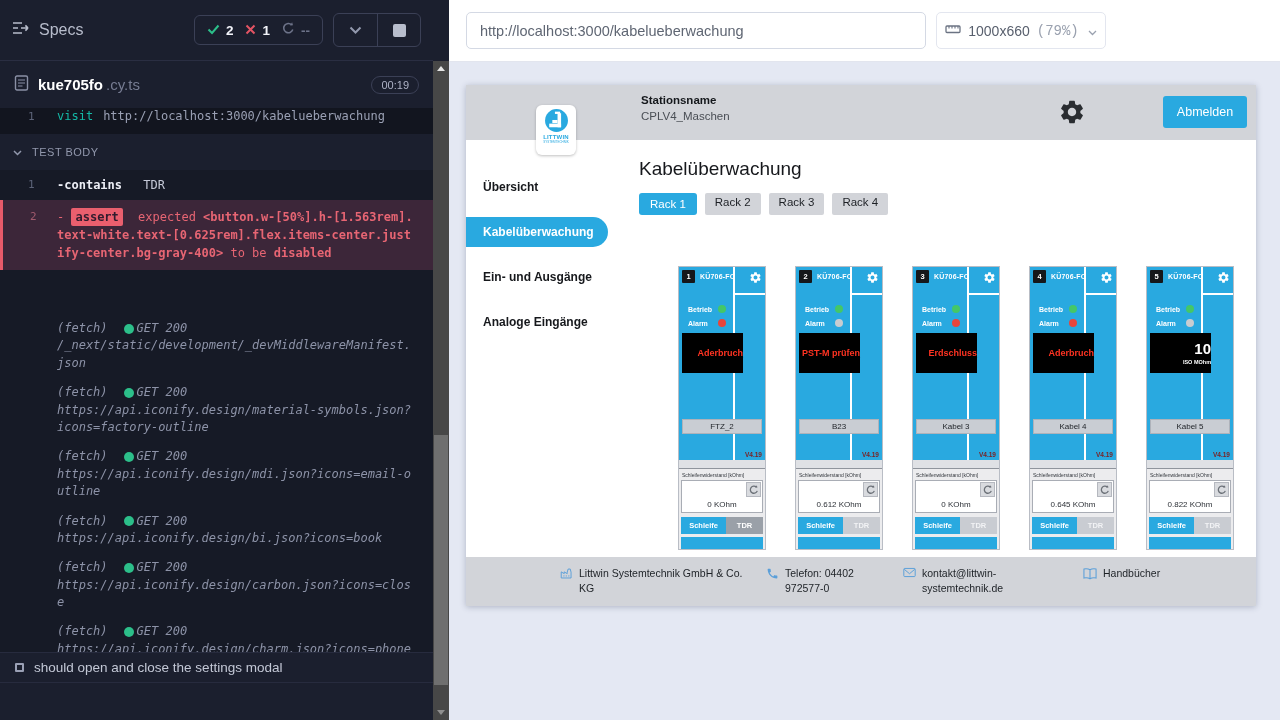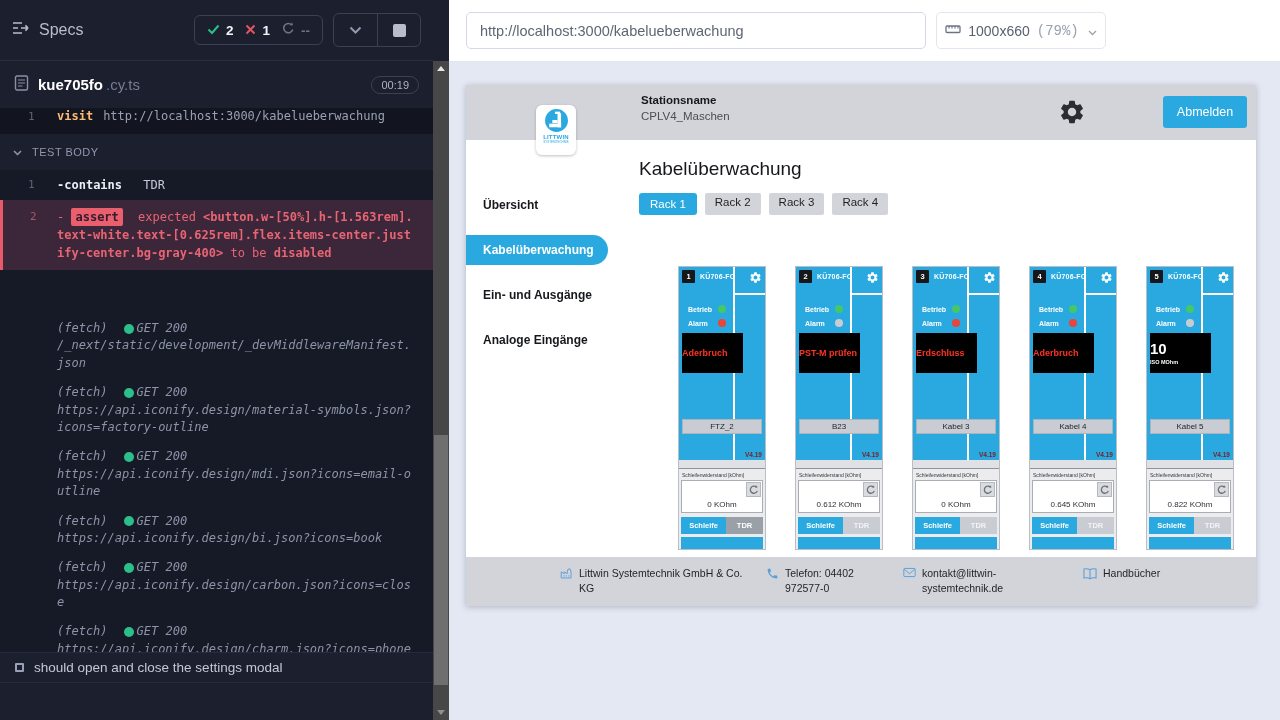--- a/index.html
+++ b/index.html
@@ -28,21 +28,21 @@
   .spec-name { font-size:15px; font-weight:700; color:#fff; }
   .spec-ext { font-size:15px; color:#767c92; margin-left:-6px; }
   .spec-time { margin-left:auto; border:1px solid #3b4056; border-radius:11px;
                padding:2px 9px; font-size:11px; color:#aeb3c6; }
 
   .visit-clip { height:26px; overflow:hidden; background:#12151f; }
   .visit-row { position:relative; margin-top:-7px; padding:8px 16px 6px 57px;
                font-family:"DejaVu Sans Mono", monospace; font-size:12px; }
   .row-num { position:absolute; left:28px; top:7px; font-size:11px; color:#5c6378; }
   .visit-row .row-num { top:9px; }
-  .visit-cmd { font-weight:700; color:#fdba74; margin-right:10px;margin-top:36px; }
+  .visit-cmd { font-weight:400; color:#14b8a6; margin-right:10px;margin-top:36px; }
   .visit-url { color:#9aa0b4; }
 
   .section-header { height:36px; display:flex; align-items:center; gap:10px; padding:0 13px;
                     font-size:11px; letter-spacing:.5px; color:#9298ad; cursor:pointer; }
   .sec-chev { color:#9298ad; }
 
   .cmd-rows { background:#161a26; height:482px; overflow:hidden;
               font-family:"DejaVu Sans Mono", monospace; font-size:12px; }
   .cmd-row { position:relative; padding:6px 16px 6px 57px; line-height:1.5; cursor:pointer; }
   .contains-name { font-weight:700; color:#eceef5; }
@@ -105,21 +105,21 @@
   .station { position:absolute; left:175px; top:9px; }
   .station-label { font-size:11.5px; font-weight:700; color:#15181c; }
   .station-name { font-size:11.5px; color:#4a4e55; margin-top:4px; }
   .aut-gear { position:absolute; left:592px; top:13px; width:28px; height:28px;
               color:#2a2d31; cursor:pointer; }
   .logout-btn { position:absolute; right:9px; top:11px; width:84px; height:32px; background:#29a9e0;
                 color:#fff; font-size:12.5px; border:none; border-radius:3px; cursor:pointer;
                 font-family:"Liberation Sans", sans-serif; }
 
   .aut-body { display:flex; height:417px; }
-  .aut-nav { width:152px; padding-top:42px; flex-shrink:0; }
+  .aut-nav { width:152px; padding-top:24px; flex-shrink:0; }
   .nav-item { height:45px; display:flex; align-items:center; padding-left:17px;
               font-size:12px; font-weight:700; color:#16181c; cursor:pointer; }
   .nav-item.active { height:30px; margin:7.5px 10px 7.5px 0; background:#29a9e0; color:#fff;
                      border-radius:0 15px 15px 0; }
   .aut-main { flex:1; position:relative; }
   .page-title { margin:18px 0 0 21px; font-size:19px; font-weight:400; color:#16181c; }
   .racks { display:flex; gap:8px; margin:13px 0 0 21px; }
   .rack-tab { padding:3px 10px; font-size:11.5px; background:#d2d4d9; color:#1d2025;
               border-radius:2px; cursor:pointer; }
   .rack-tab.active { background:#29a9e0; color:#fff; border-radius:3px; padding:5px 11px; }
@@ -134,21 +134,21 @@
               font-weight:700; display:flex; align-items:center; justify-content:center;
               border-radius:1px; }
   .card-model { margin-left:5px; font-size:7px; font-weight:700; color:#fff; letter-spacing:.2px; }
   .card-gear { position:absolute; right:3px; top:3px; width:13px; height:13px; color:#fff;
                cursor:pointer; z-index:2; }
   .leds { position:absolute; left:9px; top:38px; }
   .led-row { display:flex; align-items:center; margin-bottom:6px; }
   .led-label { font-size:7px; font-weight:700; color:#fff; width:27px; }
   .led { width:8px; height:8px; border-radius:50%; margin-left:3px; }
   .display { position:absolute; left:3px; top:66px; width:71%; height:40px; background:#000;
-             display:flex; flex-direction:column; align-items:flex-start; justify-content:center;
+             display:flex; flex-direction:column; align-items:flex-end; justify-content:center;
              z-index:2;text-decoration:underline; }
   .display-alarm { color:#f32; font-weight:700; font-size:9px; text-align:center; }
   .display-value { color:#fff; font-weight:700; font-size:15px; line-height:1; }
   .display-sub { color:#fff; font-weight:700; font-size:5.5px; margin-top:3px; }
   .card-label { position:absolute; left:3px; right:3px; bottom:26px; height:15px; background:#c9cdd3;
                 display:flex; align-items:center; justify-content:center; font-size:8px;
                 color:#22262b; border:1px solid #aeb2ba; z-index:2; }
   .card-ver { position:absolute; right:3px; bottom:2px; font-size:6.5px; font-weight:700; color:#7c1f1f; }
   .card-panel { margin-top:8px; border-top:1px solid #8f949c; background:#ececee; padding:2px 2px 0; }
   .res-label { font-size:5px; color:#33373d; padding:1px 0 2px 1px; }

